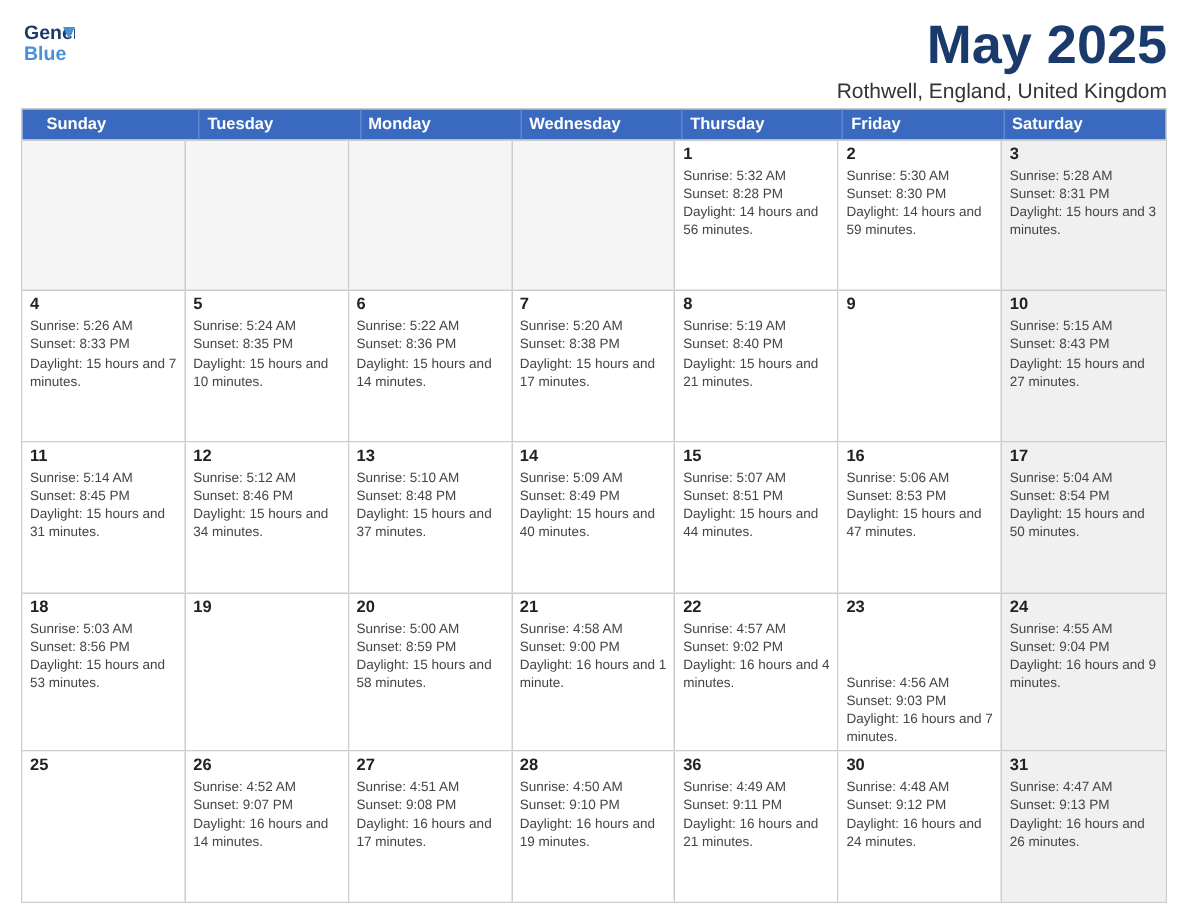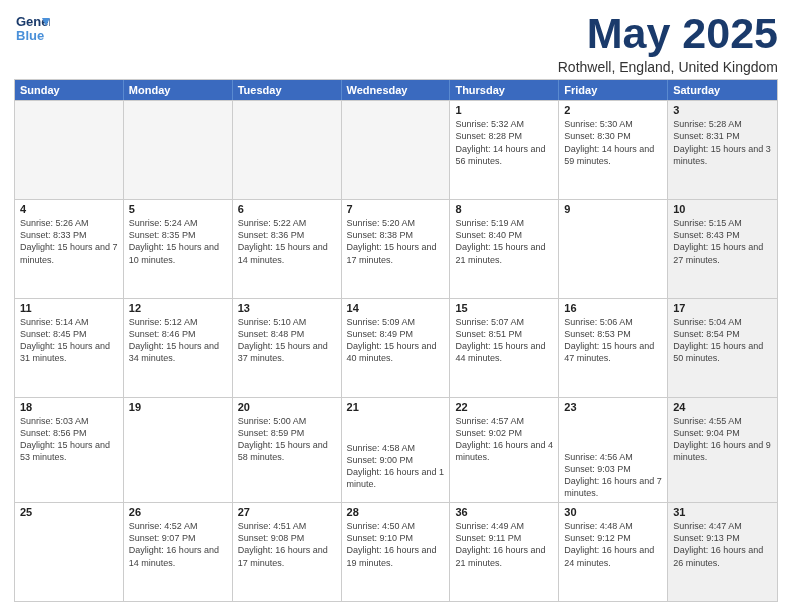--- a/index.html
+++ b/index.html
@@ -29,41 +29,42 @@
       gap: 4px;
     }
     .logo-icon {
       width: 36px;
       height: 36px;
     }
     .title-block {
       text-align: right;
     }
     .main-title {
-      font-size: 43px;
+      font-size: 36px;
       font-weight: bold;
       color: #1a3a6b;
       line-height: 1.1;
     }
     .subtitle {
       font-size: 14px;
       color: #333;
       margin-top: 2px;
       padding-left: 24px;
     }
     .calendar {
       flex: 1;
       display: flex;
       flex-direction: column;
       border: 1px solid #ccc;
     }
     .cal-header {
       display: grid;
       grid-template-columns: repeat(7, 1fr);
       background: #3a6abf;
+      padding-left: 11px;
     }
     .cal-header-cell {
       color: #fff;
       font-size: 11px;
       font-weight: bold;
       text-align: left;
       padding: 4px 5px;
       border-right: 1px solid #5a8ad0;
     }
     .cal-header-cell:last-child { border-right: none; }
@@ -117,22 +118,22 @@
     </div>
     <div class="title-block">
       <div class="main-title">May 2025</div>
       <div class="subtitle">Rothwell, England, United Kingdom</div>
     </div>
   </div>
 
   <div class="calendar">
     <div class="cal-header">
       <div class="cal-header-cell">Sunday</div>
+      <div class="cal-header-cell">Tuesday</div>
       <div class="cal-header-cell">Monday</div>
-      <div class="cal-header-cell">Tuesday</div>
       <div class="cal-header-cell">Wednesday</div>
       <div class="cal-header-cell">Thursday</div>
       <div class="cal-header-cell">Friday</div>
       <div class="cal-header-cell">Saturday</div>
     </div>
     <div class="cal-body" id="cal-body">
     <div class="cal-row">
           <div class="cal-cell empty"></div>
           <div class="cal-cell empty"></div>
           <div class="cal-cell empty"></div>
@@ -252,21 +253,21 @@
             <div class="day-number">19</div>
           </div>
           <div class="cal-cell">
             <div class="day-number">20</div>
             <div class="day-info" style="white-space: pre-line;">Sunrise: 5:00 AM
 Sunset: 8:59 PM
 Daylight: 15 hours and 58 minutes.</div>
           </div>
           <div class="cal-cell">
             <div class="day-number">21</div>
-            <div class="day-info" style="white-space: pre-line; margin-top: 27px;">Sunrise: 4:58 AM
+            <div class="day-info" style="white-space: pre-line;">Sunrise: 4:58 AM
 Sunset: 9:00 PM
 Daylight: 16 hours and 1 minute.</div>
           </div>
           <div class="cal-cell">
             <div class="day-number">22</div>
             <div class="day-info" style="white-space: pre-line;">Sunrise: 4:57 AM
 Sunset: 9:02 PM
 Daylight: 16 hours and 4 minutes.</div>
           </div>
           <div class="cal-cell">

